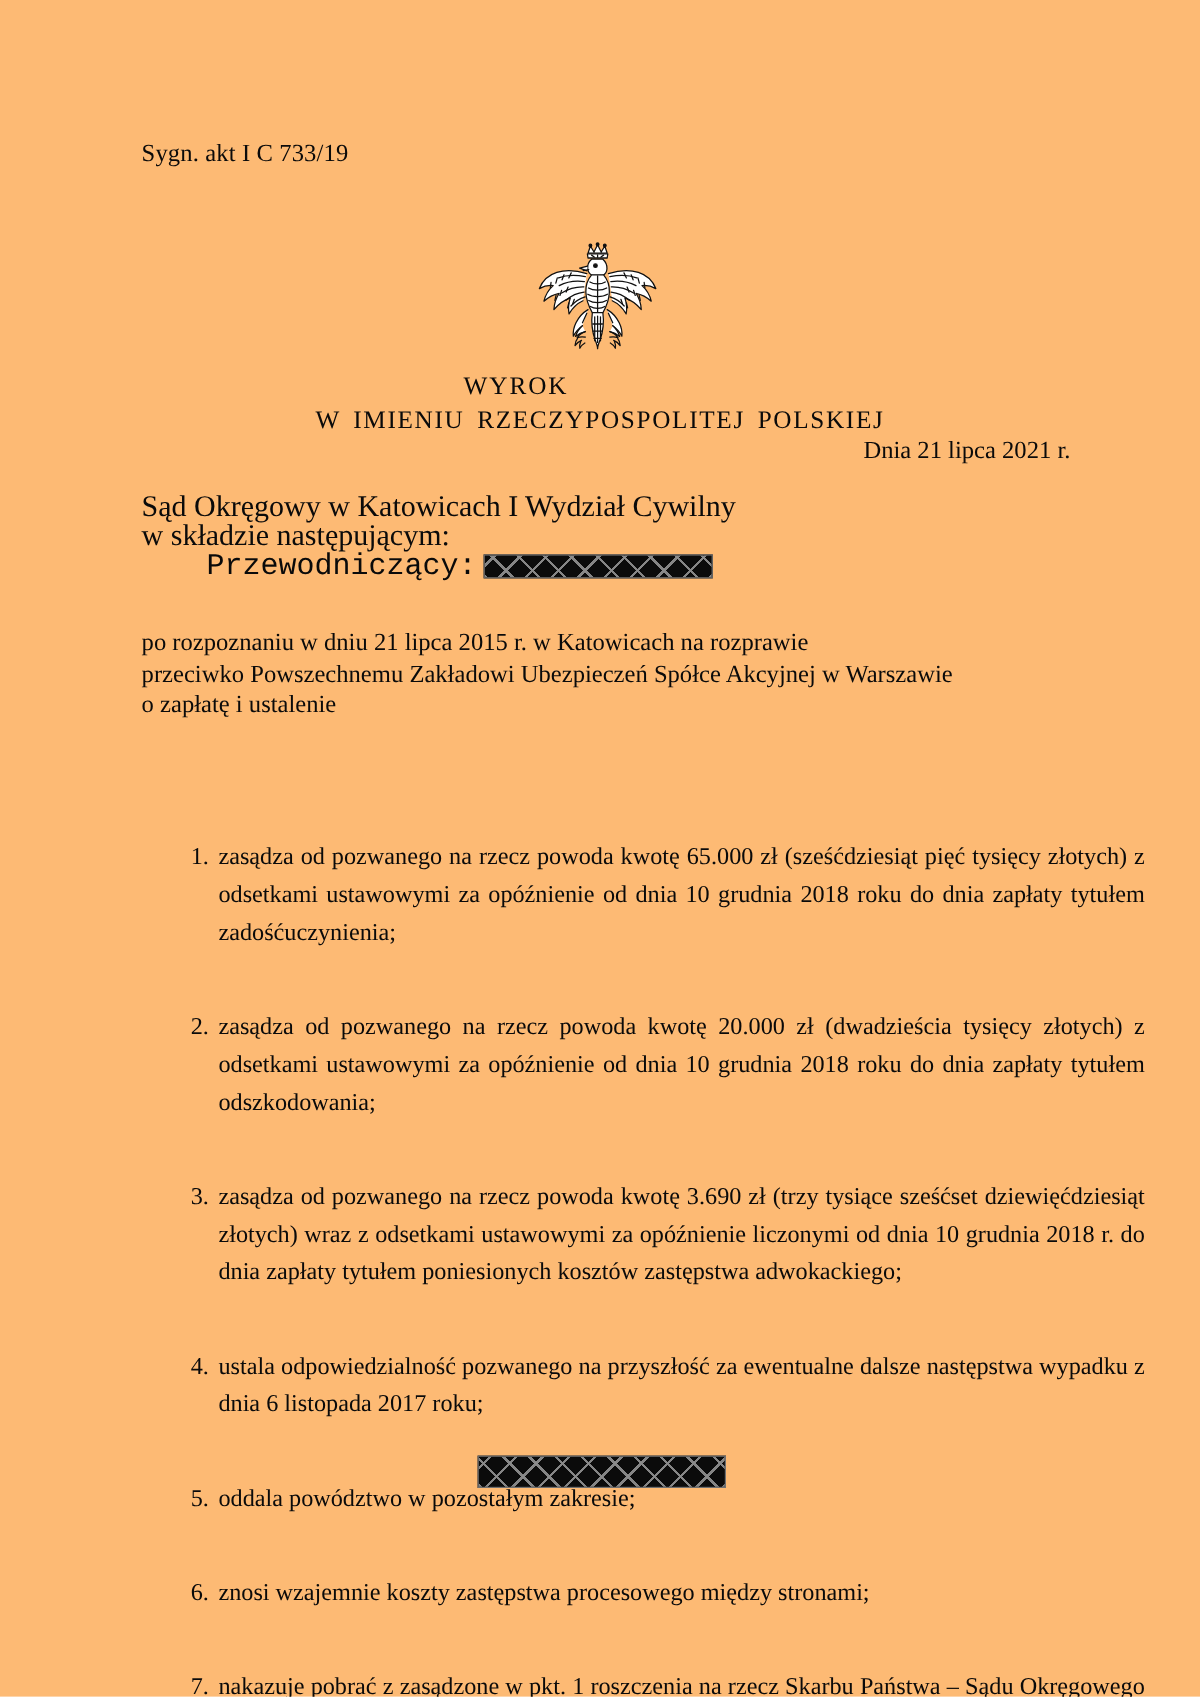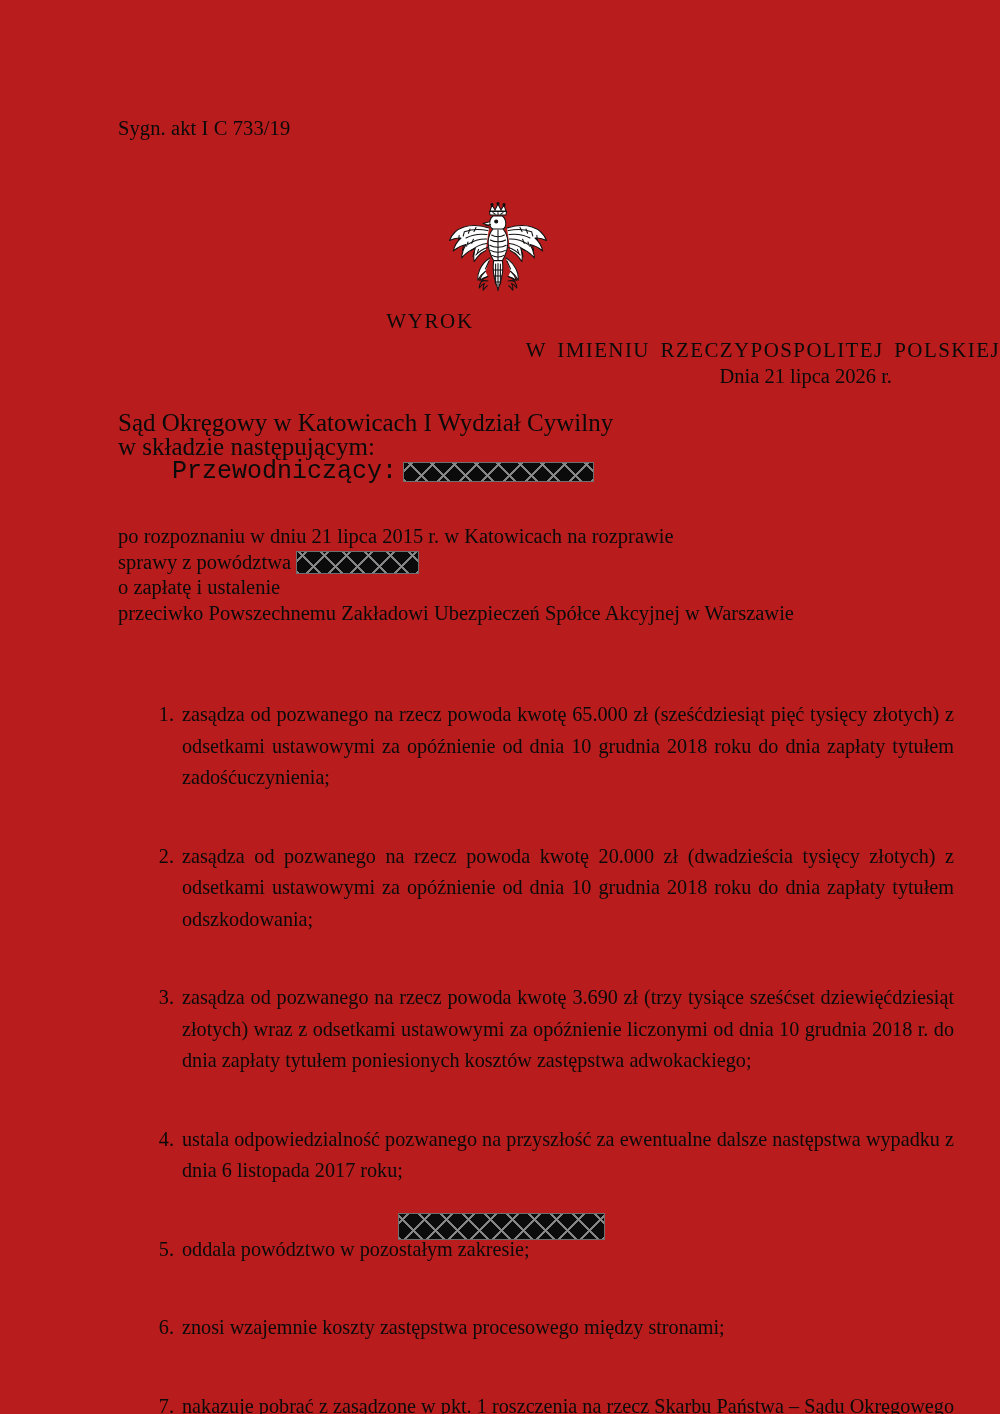--- a/index.html
+++ b/index.html
@@ -14,21 +14,21 @@
     position: relative;
     overflow: hidden;
     font-family: "Liberation Serif", "DejaVu Serif", serif;
     color: #0a0a0a;
     -webkit-font-smoothing: antialiased;
   }
 
   .page {
     position: absolute;
     inset: 0;
-    background: #b91c1c;
+    background: #fdba74;
   }
 
   
   .sygn {
     position: absolute;
     left: 118px;
     top: 116px;
     font-size: 20.5px;
     line-height: 1.25;
     letter-spacing: 0.1px;
@@ -52,21 +52,21 @@
     width: 860px;
     text-align: center;
     font-size: 21px;
     letter-spacing: 1.6px;
   }
   .title-sub {
     position: absolute;
     left: 0;
     top: 338px;
     width: 1000px;
-    text-align: right;
+    text-align: center;
     font-size: 21px;
     letter-spacing: 1.4px;
     word-spacing: 4px;
   }
   .date-line {
     position: absolute;
     right: 108px;
     top: 365px;
     font-size: 20.5px;
   }
@@ -228,39 +228,35 @@
         <path d="M44.8 78.4 C42 79.2 39.6 81 38 83.4 C40.2 82.6 42.6 82.4 44.8 83 M38.4 83.8 C37 85.6 36.2 87.8 36.2 90 C37.6 88 39.4 86.4 41.6 85.6 M41 86.4 C40.2 88.2 39.9 90.2 40.2 92.2 C41.2 90.4 42.6 88.8 44.4 87.8"></path>
 
         <path d="M65.2 78.4 C68 79.2 70.4 81 72 83.4 C69.8 82.6 67.4 82.4 65.2 83 M71.6 83.8 C73 85.6 73.8 87.8 73.8 90 C72.4 88 70.6 86.4 68.4 85.6 M69 86.4 C69.8 88.2 70.1 90.2 69.8 92.2 C68.8 90.4 67.4 88.8 65.6 87.8"></path>
         <path d="M46 63 l-3.6 8 M64 63 l3.6 8"></path>
       </g>
     </svg>
   </div>
 
   <div class="title-main">WYROK</div>
   <div class="title-sub">W  IMIENIU  RZECZYPOSPOLITEJ  POLSKIEJ</div>
-  <div class="date-line">Dnia 21 lipca 2026 r.</div>
+  <div class="date-line">Dnia 21 lipca 2021 r.</div>
 
   <div class="court-block">
     <div class="ln">Sąd Okręgowy w Katowicach  I Wydział Cywilny</div>
     <div class="ln">w składzie następującym:</div>
     <div class="ln indent composition-row">
       <span class="lbl">Przewodniczący:</span>
       <span class="redaction" style="width:191px;height:20px;"></span>
     </div>
   </div>
 
   <div class="parties-block">
     <div class="ln">po rozpoznaniu w dniu 21 lipca  2015 r.  w Katowicach na rozprawie</div>
-    <div class="ln parties-inline">
-      <span>sprawy z powództwa</span>
-      <span class="redaction" style="width:123px;height:23px;"></span>
-    </div>
+    <div class="ln">przeciwko   Powszechnemu Zakładowi Ubezpieczeń Spółce Akcyjnej w Warszawie</div>
     <div class="ln">o zapłatę i ustalenie</div>
-    <div class="ln">przeciwko   Powszechnemu Zakładowi Ubezpieczeń Spółce Akcyjnej w Warszawie</div>
   </div>
 
   <ol class="rulings">
     <li data-num="1">
       <span class="txt">zasądza od pozwanego  na rzecz powoda  kwotę 65.000 zł (sześćdziesiąt pięć tysięcy złotych) z odsetkami ustawowymi za opóźnienie od dnia 10 grudnia 2018 roku do dnia zapłaty tytułem zadośćuczynienia;</span>
     </li>
     <li data-num="2">
       <span class="txt">zasądza od pozwanego na rzecz powoda kwotę 20.000 zł (dwadzieścia tysięcy złotych) z odsetkami ustawowymi za opóźnienie od dnia 10 grudnia 2018 roku do dnia zapłaty tytułem odszkodowania;</span>
     </li>
     <li data-num="3">

